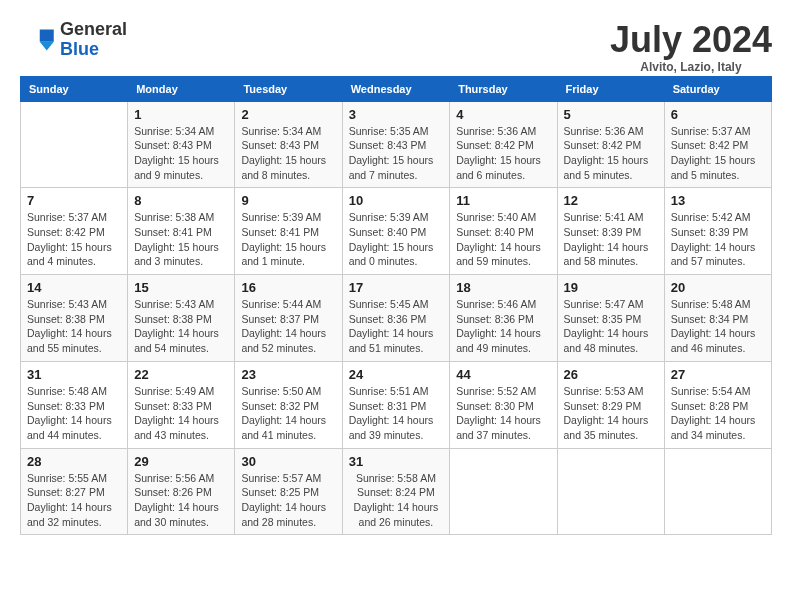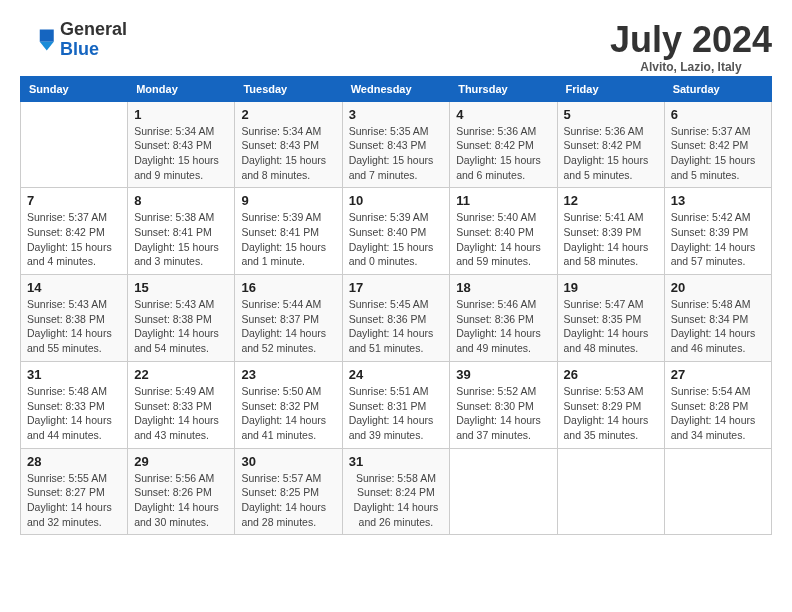--- a/index.html
+++ b/index.html
@@ -266,21 +266,21 @@
 Sunset: 8:32 PM
 Daylight: 14 hours and 41 minutes.</div>
         </td>
         <td>
           <span class="day-number">24</span>
           <div class="day-detail" style="white-space: pre-line;">Sunrise: 5:51 AM
 Sunset: 8:31 PM
 Daylight: 14 hours and 39 minutes.</div>
         </td>
         <td>
-          <span class="day-number">39</span>
+          <span class="day-number">44</span>
           <div class="day-detail" style="white-space: pre-line;">Sunrise: 5:52 AM
 Sunset: 8:30 PM
 Daylight: 14 hours and 37 minutes.</div>
         </td>
         <td>
           <span class="day-number">26</span>
           <div class="day-detail" style="white-space: pre-line;">Sunrise: 5:53 AM
 Sunset: 8:29 PM
 Daylight: 14 hours and 35 minutes.</div>
         </td>

